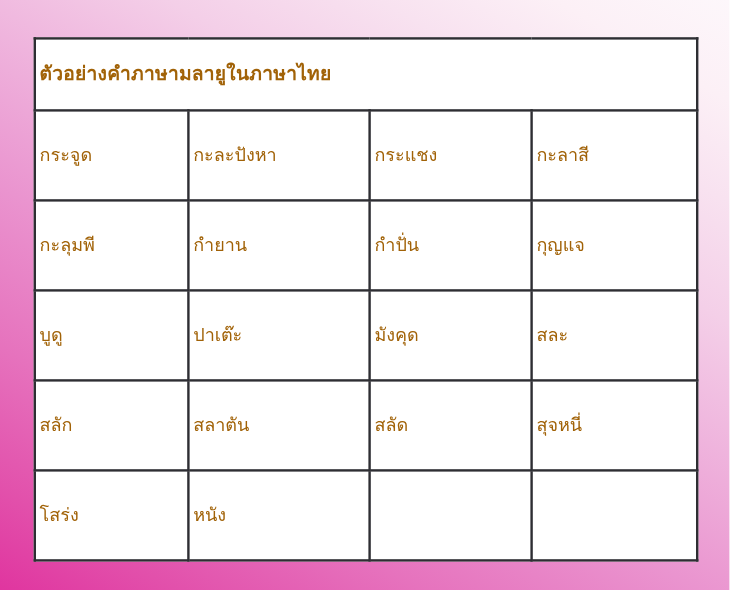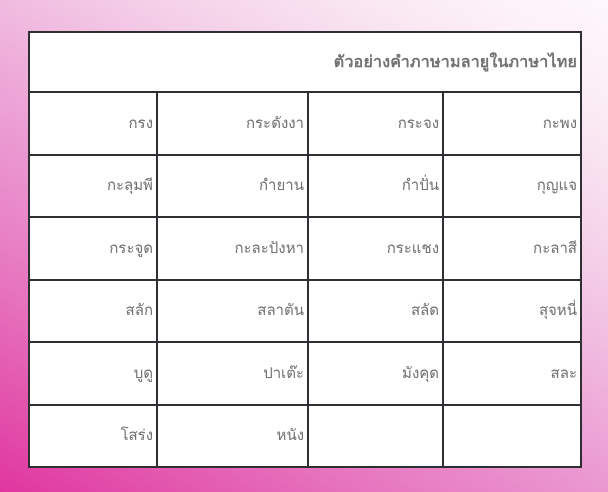--- a/index.html
+++ b/index.html
@@ -51,23 +51,23 @@
   }
 
   table.word-table,
   table.word-table th,
   table.word-table td {
     border: 2px solid #2e2e33;
   }
 
   table.word-table th,
   table.word-table td {
-    text-align: right;
+    text-align: left;
     vertical-align: middle;
-    color: #737373;
+    color: #a16207;
     background: #ffffff;
     padding: 2px 3px;
   }
 
   table.word-table th.table-title {
     font-size: 16px;
     font-weight: bold;
     height: 54px;
     line-height: 1.25;
     letter-spacing: 0.2px;
@@ -99,49 +99,43 @@
         <col class="c2">
         <col class="c3">
       </colgroup>
       <thead>
         <tr>
           <th class="table-title" colspan="4">ตัวอย่างคำภาษามลายูในภาษาไทย</th>
         </tr>
       </thead>
       <tbody id="word-table-body">
 
-      <tr>
-            <td class="word-cell">กรง</td>
-            <td class="word-cell">กระดังงา</td>
-            <td class="word-cell">กระจง</td>
-            <td class="word-cell">กะพง</td>
+          <tr>
+            <td class="word-cell">กระจูด</td>
+            <td class="word-cell">กะละปังหา</td>
+            <td class="word-cell">กระแชง</td>
+            <td class="word-cell">กะลาสี</td>
           </tr>
           <tr>
             <td class="word-cell">กะลุมพี</td>
             <td class="word-cell">กำยาน</td>
             <td class="word-cell">กำปั่น</td>
             <td class="word-cell">กุญแจ</td>
           </tr>
           <tr>
-            <td class="word-cell">กระจูด</td>
-            <td class="word-cell">กะละปังหา</td>
-            <td class="word-cell">กระแชง</td>
-            <td class="word-cell">กะลาสี</td>
+            <td class="word-cell">บูดู</td>
+            <td class="word-cell">ปาเต๊ะ</td>
+            <td class="word-cell">มังคุด</td>
+            <td class="word-cell">สละ</td>
           </tr>
           <tr>
             <td class="word-cell">สลัก</td>
             <td class="word-cell">สลาตัน</td>
             <td class="word-cell">สลัด</td>
             <td class="word-cell">สุจหนี่</td>
-          </tr>
-          <tr>
-            <td class="word-cell">บูดู</td>
-            <td class="word-cell">ปาเต๊ะ</td>
-            <td class="word-cell">มังคุด</td>
-            <td class="word-cell">สละ</td>
           </tr>
           <tr>
             <td class="word-cell">โสร่ง</td>
             <td class="word-cell">หนัง</td>
             <td class="word-cell"></td>
             <td class="word-cell"></td>
           </tr>
         </tbody>
     </table>
   </div>

